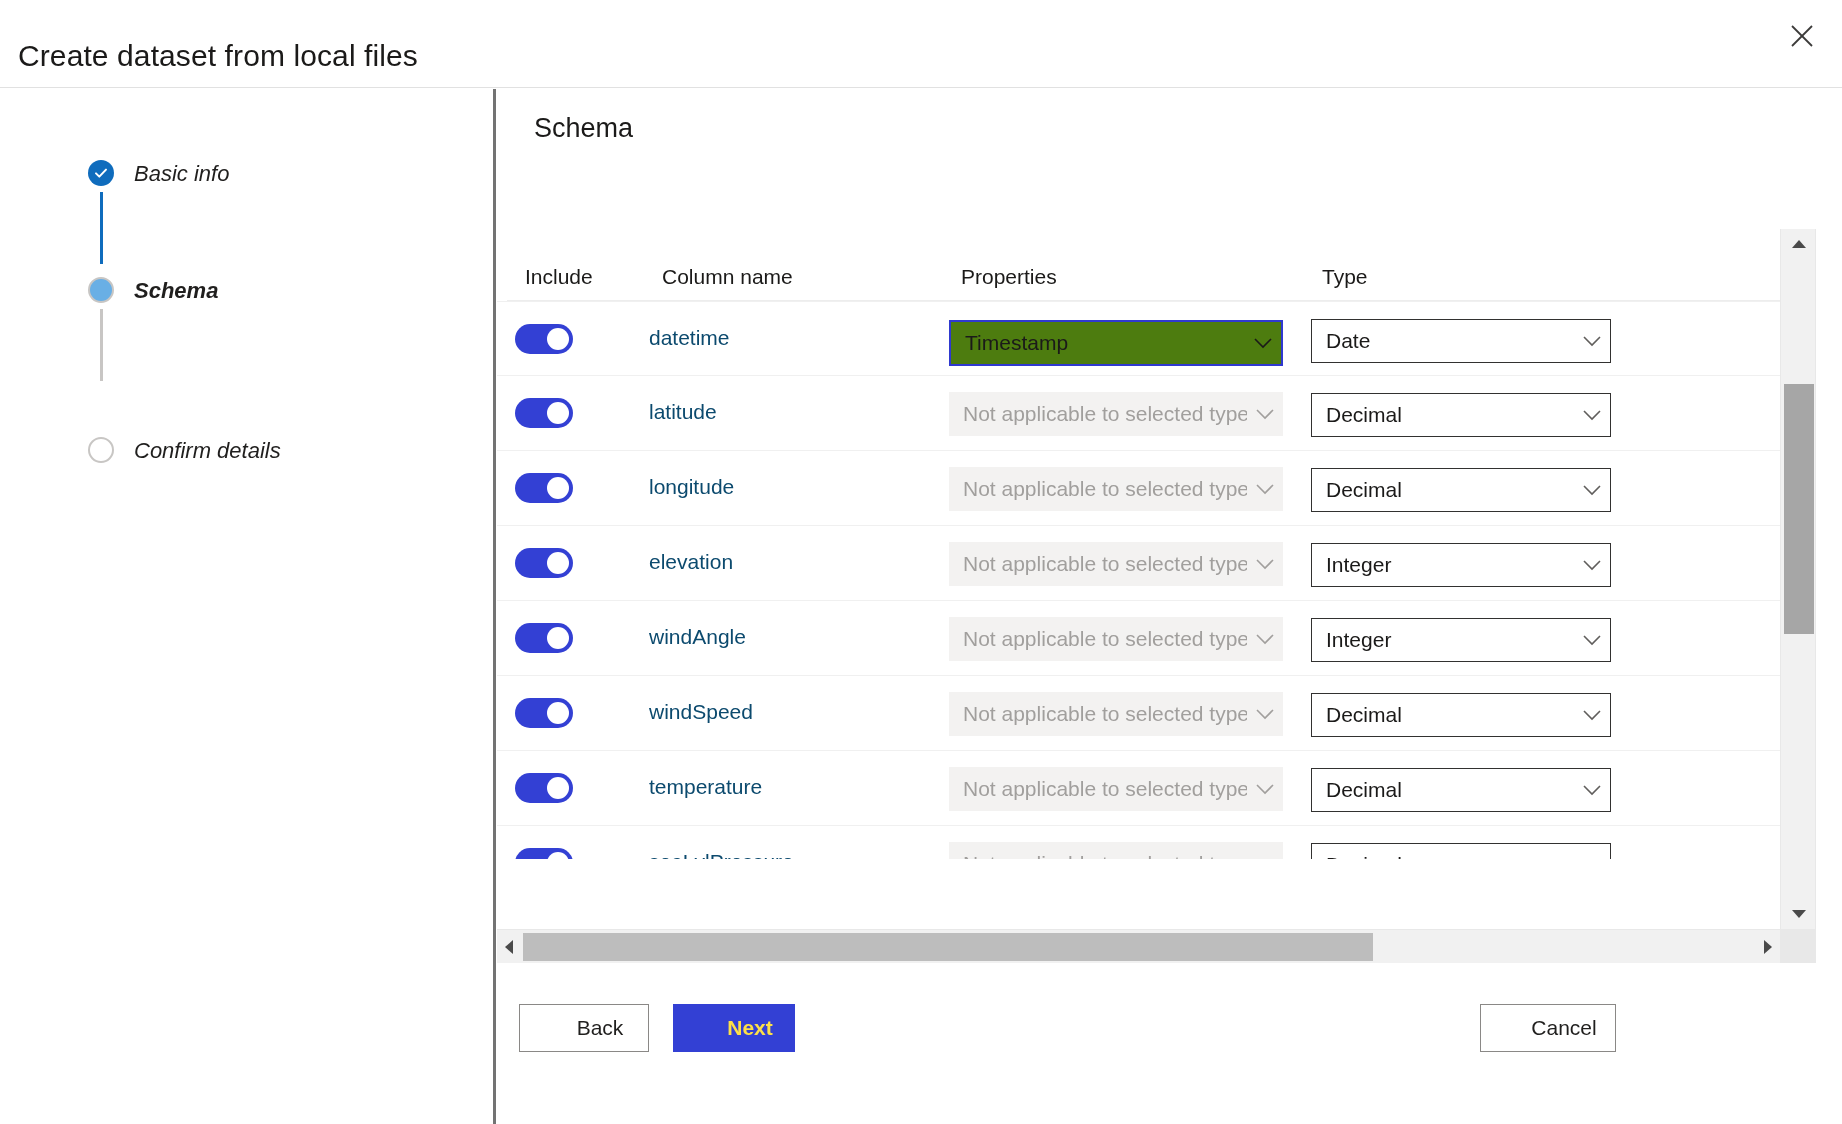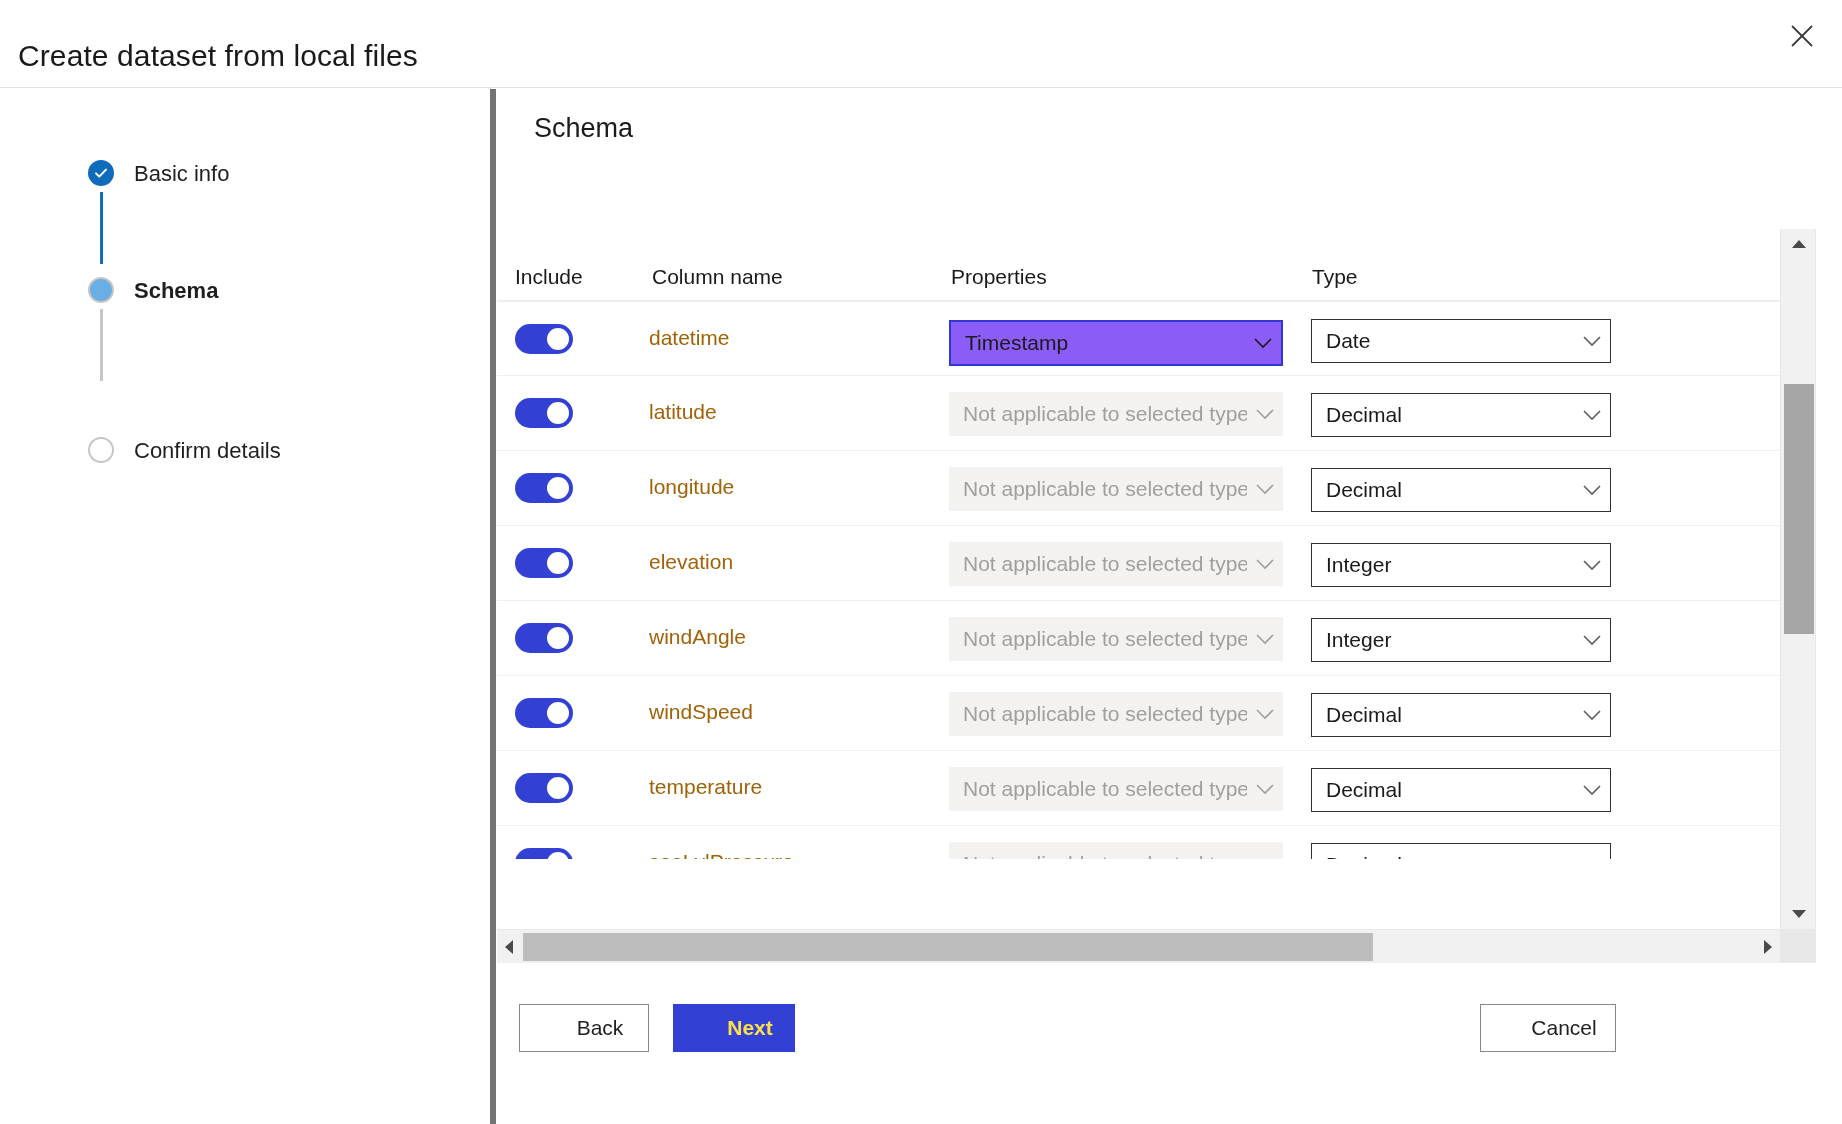--- a/index.html
+++ b/index.html
@@ -37,22 +37,23 @@
     background: transparent;
     border: none;
   }
   .close-btn svg { display:block; }
 
   
   .wizard {
     position: absolute;
     left: 0; top: 89px;
     width: 496px; height: 1035px;
-    border-right: 6px solid #737373;
+    border-right: 3px solid #737373;
     background: #fff;
+    font-style: italic;
   }
   .steps { position: absolute; left: 88px; top: 65px; width: 380px; }
   .step {
     position: relative;
     height: 117px;
   }
   .step:last-child { height: 44px; margin-top: 43px; }
   .step .bullet {
     position: absolute;
     left: 0; top: 6px;
@@ -103,21 +104,21 @@
 
   
   .grid-wrap {
     position: absolute;
     left: 0; top: 140px;
     width: 1345px; height: 630px;
     overflow: hidden;
   }
   .grid-header {
     position: absolute;
-    left: 0; top: 0;
+    left: 10px; top: 0;
     width: 1283px; height: 72px;
     border-bottom: 1px solid #ededed;
   }
   .grid-header .hcell {
     position: absolute;
     top: 36px;
     font-size: 21px;
     color: #1b1a19;
     white-space: nowrap;
   }
@@ -154,21 +155,21 @@
     right: 4px; top: 4px;
     width: 22px; height: 22px;
     border-radius: 50%;
     background: #ffffff;
   }
 
   .colname {
     position: absolute;
     left: 152px; top: 24px;
     font-size: 21px;
-    color: #a16207;
+    color: #0c4a6e;
     white-space: nowrap;
   }
 
   
   .dd {
     position: absolute;
     height: 44px;
     display: flex;
     align-items: center;
     padding: 0 8px 0 14px;
@@ -182,21 +183,21 @@
   .dd.props {
     left: 452px; top: 16px;
     width: 334px;
   }
   .dd.props.disabled {
     background: #f3f2f1;
     border: none;
     color: #a19f9d;
   }
   .dd.props.focused {
-    background: #8b5cf6;
+    background: #4d7c0f;
     border: 2px solid #2f39cf;
     color: #1b1a19;
     height: 46px;
     top: 18px;
   }
   .dd.type {
     left: 814px; top: 17px;
     width: 300px;
     background: #ffffff;
     border: 1px solid #323130;

